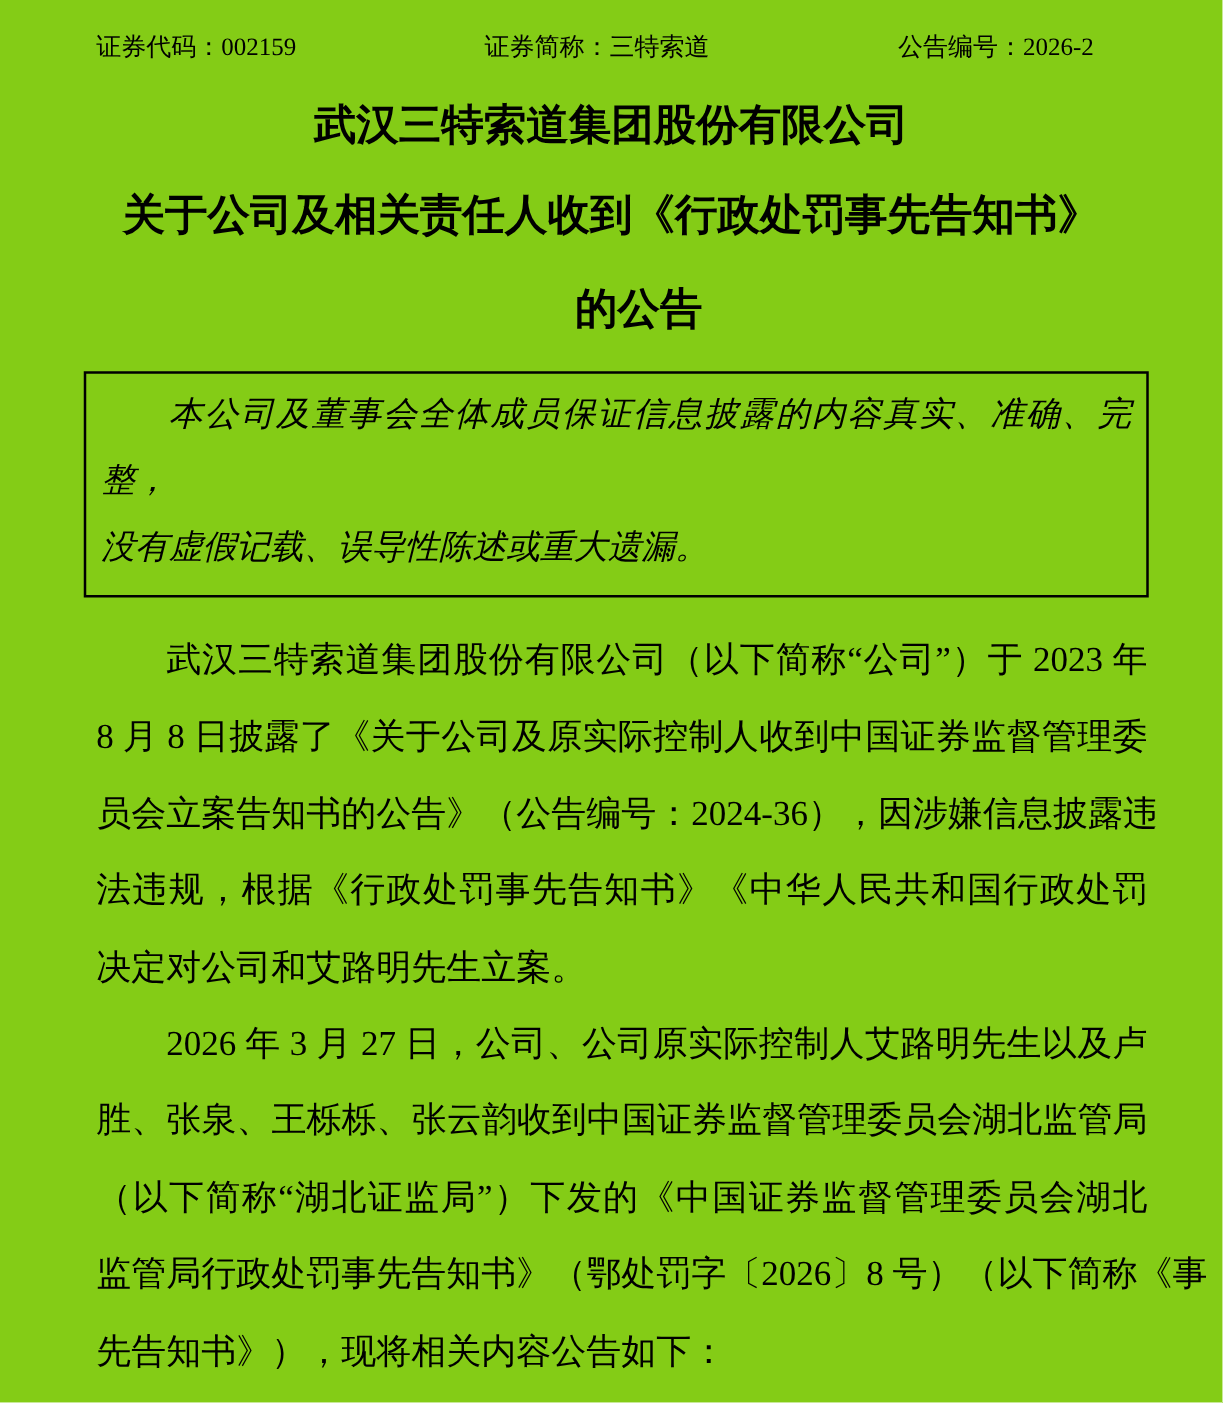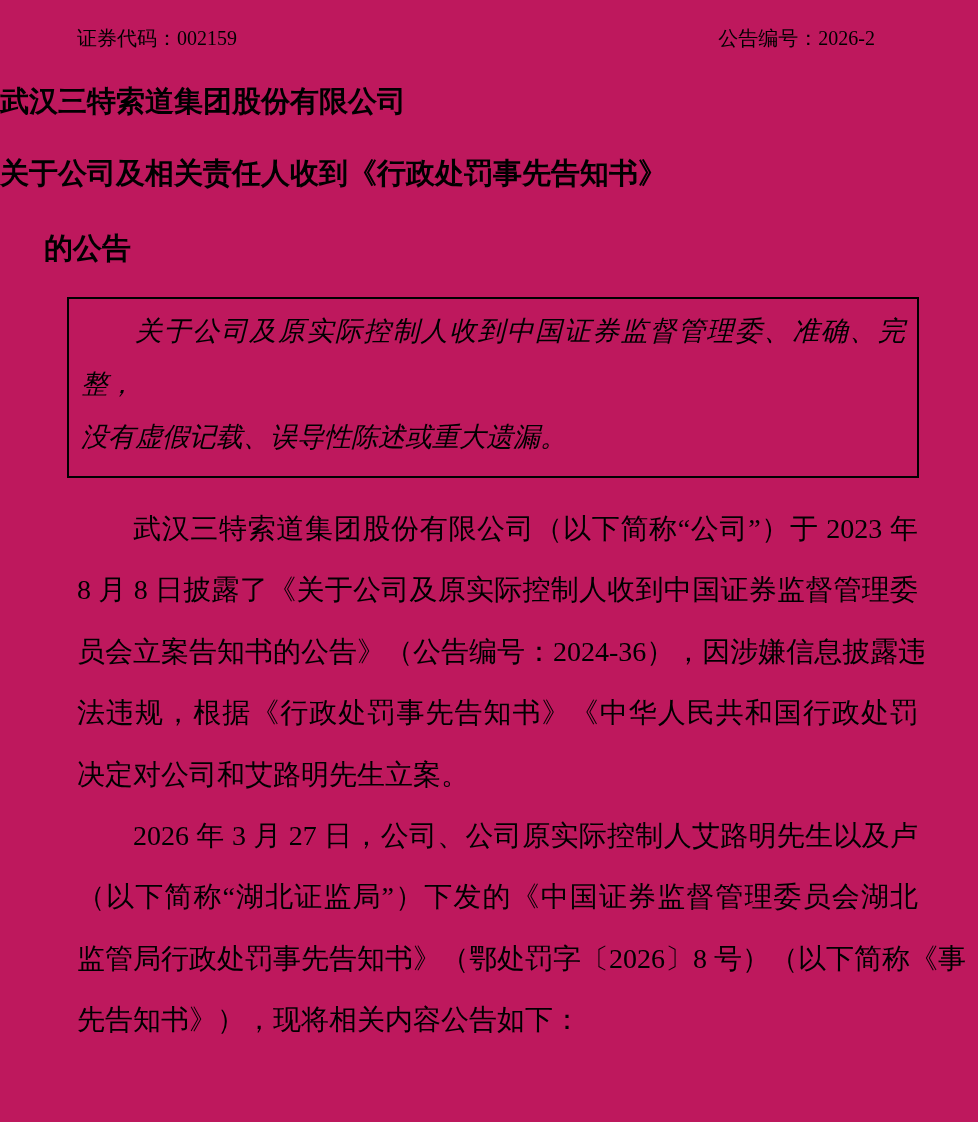--- a/index.html
+++ b/index.html
@@ -4,38 +4,39 @@
 <style>
   html, body {
     margin: 0;
     padding: 0;
     background: #ffffff;
   }
   .page {
     position: relative;
     width: 978px;
     height: 1122px;
-    background: #be185d;
+    background: #84cc16;
     color: #000000;
     font-family: "Liberation Serif", "DejaVu Serif", serif;
     overflow: hidden;
   }
   
   .doc-header {
     display: flex;
     justify-content: space-between;
     padding: 23px 103px 0 77px;
     font-size: 20px;
     line-height: 30px;
     white-space: nowrap;
   }
   
   .title-line {
+    text-align: center;
     font-weight: bold;
-    font-size: 29px;
+    font-size: 34px;
     line-height: 40px;
   }
   .title-1 { margin-top: 28px; }
   .title-2 { margin-top: 32px; }
   .title-3 { margin-top: 35px; margin-left: 44px; }
   
   .disclaimer-box {
     margin: 29px 59px 0 67px;
     border: 2px solid #000000;
     padding: 6px 12px 12px 12px;
@@ -68,38 +69,40 @@
     text-align-last: left;
   }
 </style>
 </head>
 <body>
 
 <div class="page">
 
   <div class="doc-header">
     <span>证券代码：002159</span>
+    <span>证券简称：三特索道</span>
     <span>公告编号：2026-2</span>
   </div>
 
   <div class="title-line title-1">武汉三特索道集团股份有限公司</div>
   <div class="title-line title-2">关于公司及相关责任人收到《行政处罚事先告知书》</div>
   <div class="title-line title-3">的公告</div>
 
   <div class="disclaimer-box">
-    <div class="disclaimer-line first">关于公司及原实际控制人收到中国证券监督管理委、准确、完整，</div>
+    <div class="disclaimer-line first">本公司及董事会全体成员保证信息披露的内容真实、准确、完整，</div>
     <div class="disclaimer-line">没有虚假记载、误导性陈述或重大遗漏。</div>
   </div>
 
   <div class="body-text">
     <div class="body-line para-first">武汉三特索道集团股份有限公司（以下简称“公司”）于 2023 年</div>
     <div class="body-line">8 月 8 日披露了《关于公司及原实际控制人收到中国证券监督管理委</div>
     <div class="body-line">员会立案告知书的公告》（公告编号：2024-36），因涉嫌信息披露违</div>
     <div class="body-line">法违规，根据《行政处罚事先告知书》《中华人民共和国行政处罚</div>
     <div class="body-line para-last">决定对公司和艾路明先生立案。</div>
 
     <div class="body-line para-first">2026 年 3 月 27 日，公司、公司原实际控制人艾路明先生以及卢</div>
+    <div class="body-line">胜、张泉、王栎栎、张云韵收到中国证券监督管理委员会湖北监管局</div>
     <div class="body-line">（以下简称“湖北证监局”）下发的《中国证券监督管理委员会湖北</div>
     <div class="body-line">监管局行政处罚事先告知书》（鄂处罚字〔2026〕8 号）（以下简称《事</div>
     <div class="body-line para-last">先告知书》），现将相关内容公告如下：</div>
   </div>
 
 </div>
 
 </body></html>

